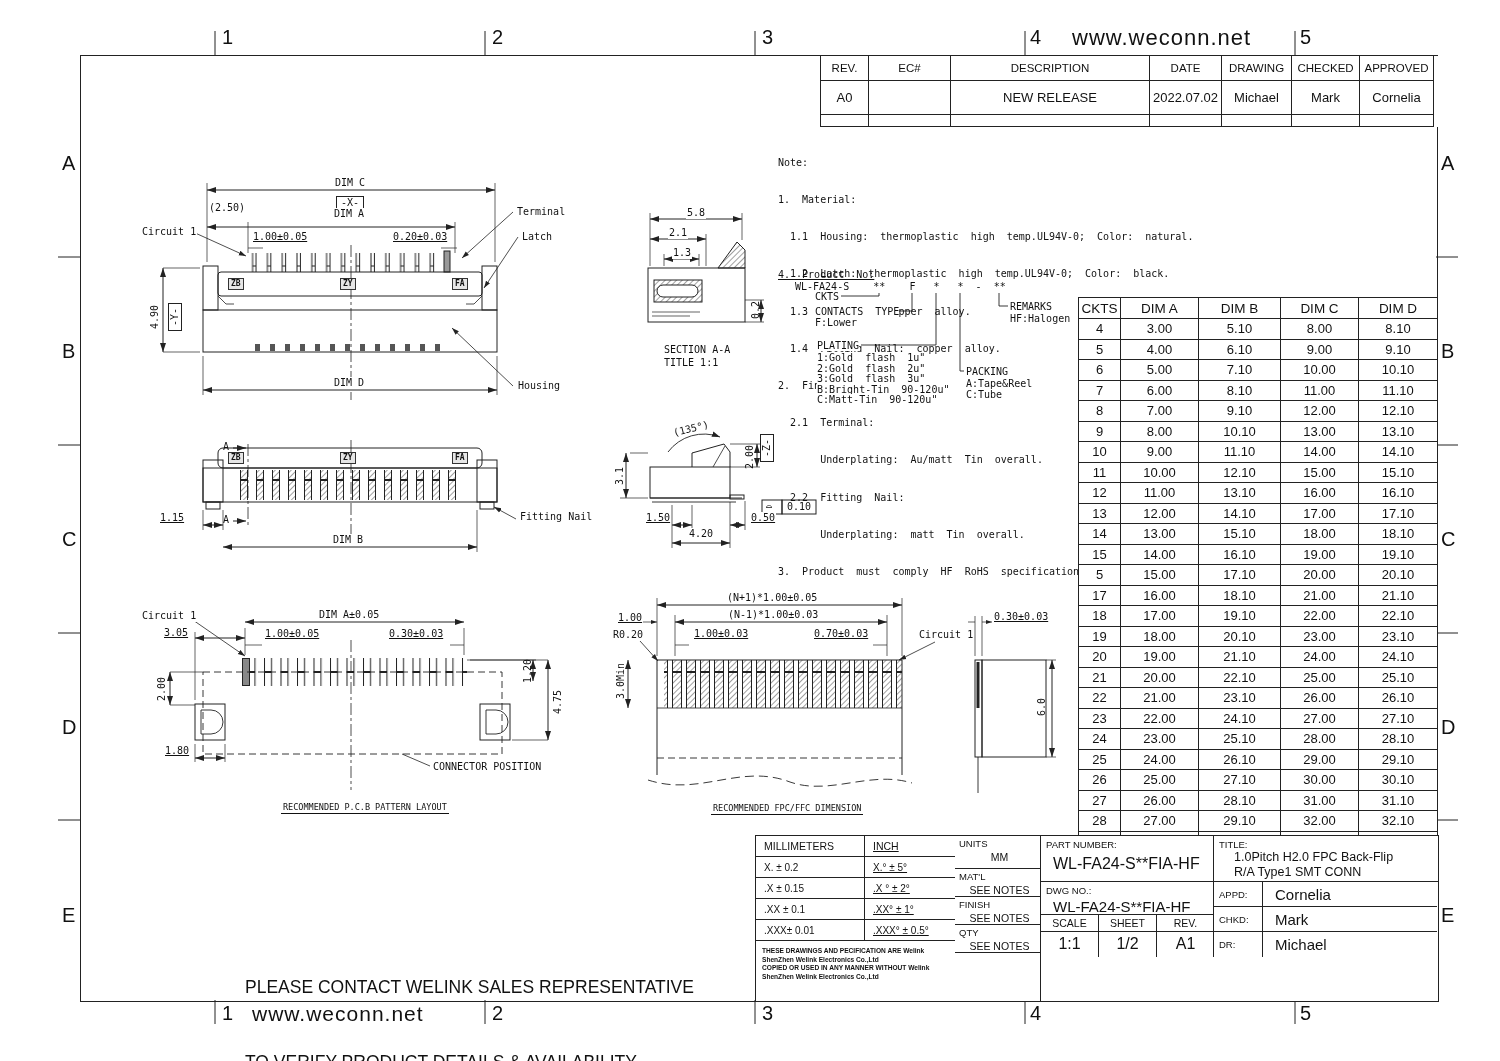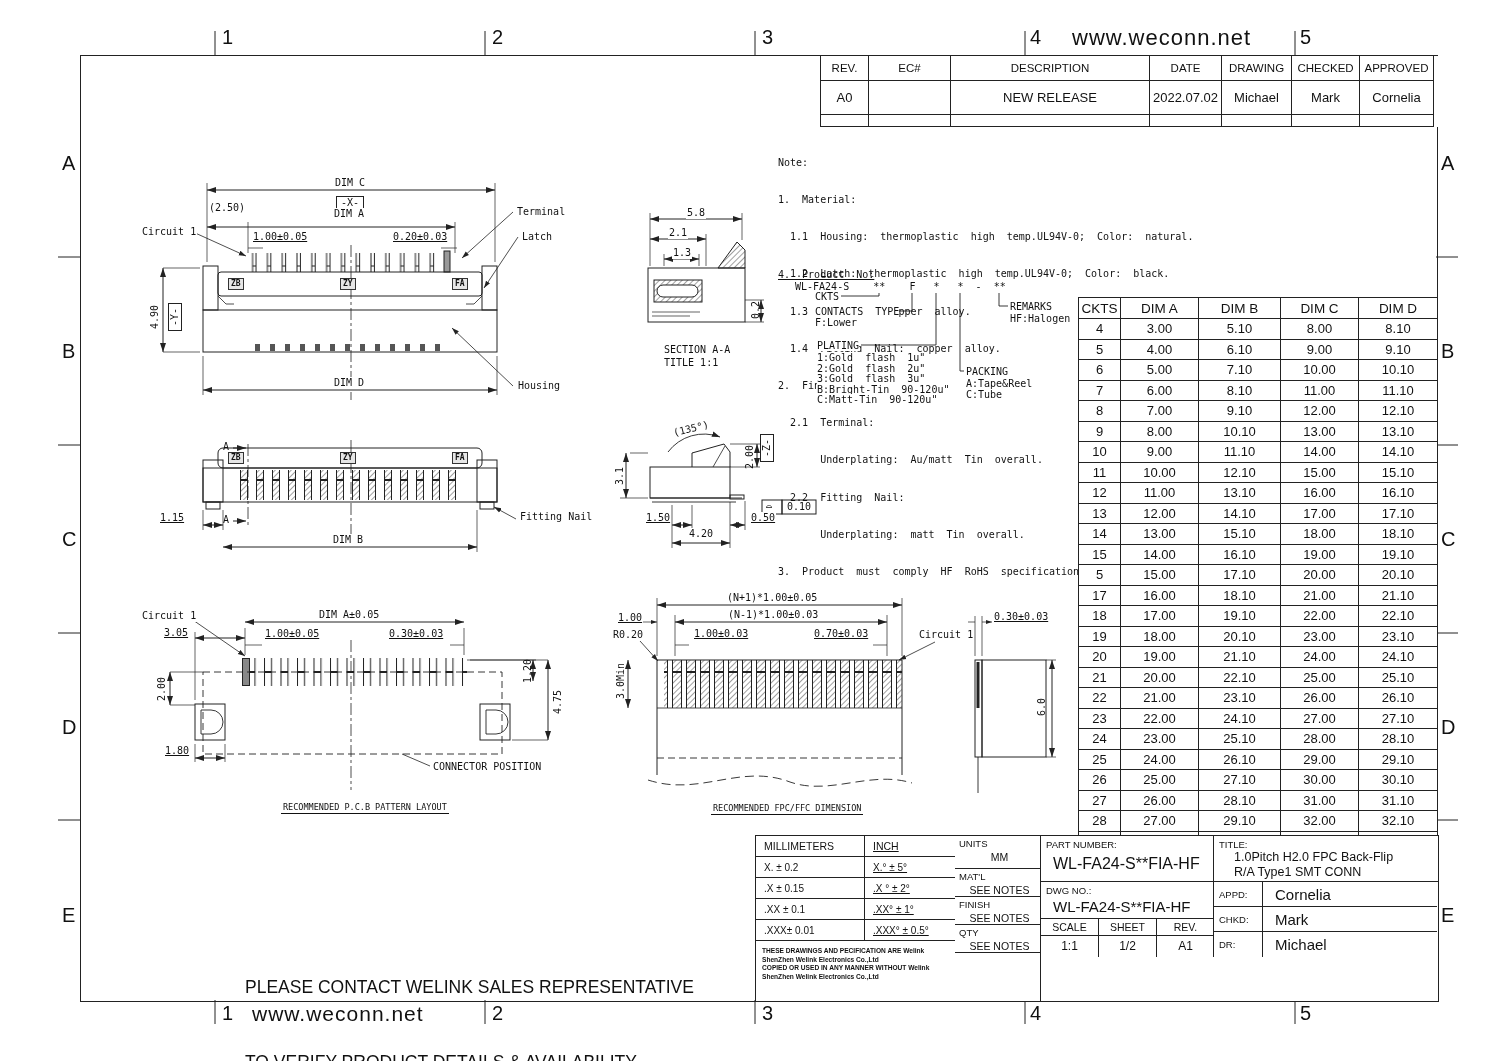--- a/index.html
+++ b/index.html
@@ -62,21 +62,21 @@
   .tb-mid{height:45px;border-bottom:1px solid #222;display:grid;grid-template-columns:173px 223px;}
   .tb-part{border-right:1px solid #222;position:relative;}
   .flabel{font:9.5px "Liberation Sans",sans-serif;position:absolute;left:5px;top:3px;}
   .fval{font:16px "Liberation Sans",sans-serif;position:absolute;left:12px;top:19px;white-space:nowrap;}
   .title-l1{position:absolute;left:20px;top:14px;font:12.5px "Liberation Sans",sans-serif;white-space:nowrap;}
   .title-l2{position:absolute;left:20px;top:29px;font:12.5px "Liberation Sans",sans-serif;white-space:nowrap;}
   .tb-bot{height:74px;display:grid;grid-template-columns:173px 223px;}
   .tb-bl{border-right:1px solid #222;position:relative;}
   .scale-grid{position:absolute;left:0;bottom:0;width:100%;display:grid;grid-template-columns:58px 58px 57px;border-top:1px solid #222;}
   .sg-cell{border-right:1px solid #222;text-align:center;font:10.5px "Liberation Sans",sans-serif;padding:2px 0;}
-  .sg-cell.v{font-size:12px;padding:3px 0 4px 0;}
+  .sg-cell.v{font-size:16px;padding:3px 0 4px 0;}
   .sg-cell:nth-child(3n){border-right:none;}
   .sign-row{display:grid;grid-template-columns:49px 174px;border-bottom:1px solid #222;height:24px;}
   .sign-row:last-child{border-bottom:none;}
   .sign-lab{border-right:1px solid #222;font:9.5px "Liberation Sans",sans-serif;display:flex;align-items:center;padding-left:5px;}
   .sign-val{font:15px "Liberation Sans",sans-serif;display:flex;align-items:center;padding-left:12px;}
   .contact{position:absolute;left:245px;top:925px;font:17.5px "Liberation Sans",sans-serif;line-height:25px;white-space:pre;}
 </style>
 </head>
 <body>
 

